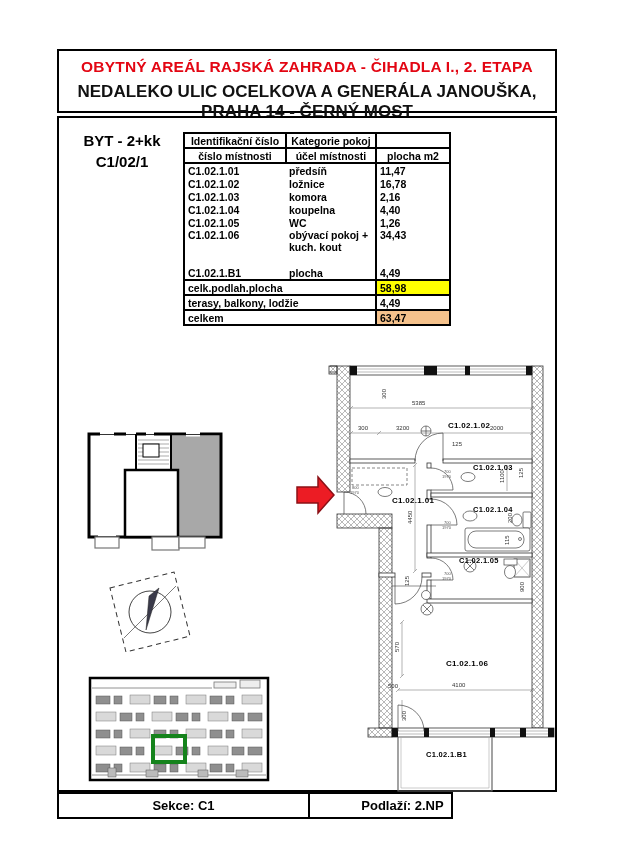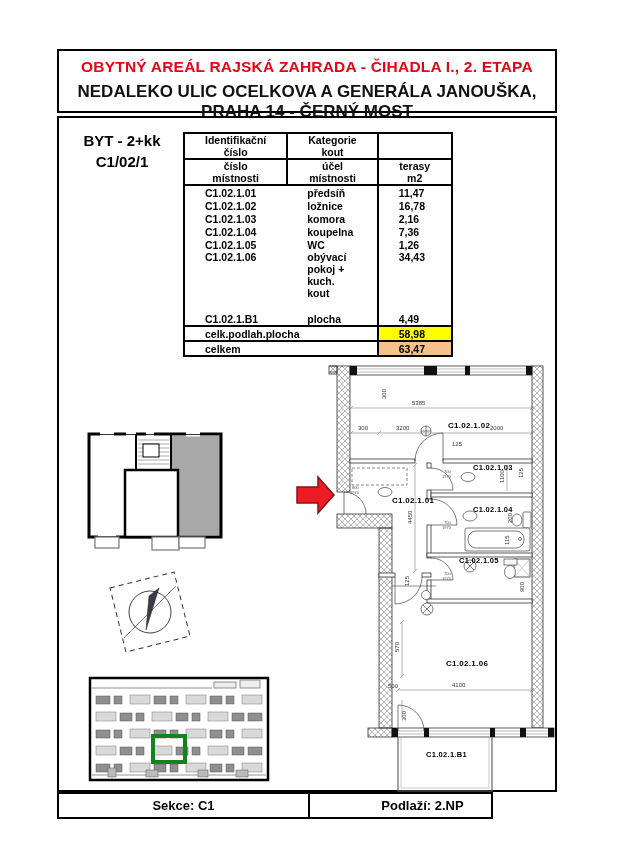--- a/index.html
+++ b/index.html
@@ -10,31 +10,31 @@
     --arrow-red:#ec1c24;
   }
   html,body{margin:0;padding:0;background:#fff;}
   .page{position:relative;width:638px;height:842px;background:#fff;overflow:hidden;
         font-family:"Liberation Sans",sans-serif;color:#000;}
   .box{position:absolute;border:2px solid #000;background:#fff;box-sizing:border-box;}
   #header-box{left:57px;top:49px;width:500px;height:64px;text-align:center;}
   #title1{margin-top:7px;font-size:15.5px;font-weight:bold;color:var(--accent-red);letter-spacing:.2px;}
   #title2{margin-top:6px;font-size:17px;font-weight:bold;color:#111;}
   #body-box{left:57px;top:116px;width:500px;height:676px;}
-  #footer-box{left:57px;top:792px;width:436px;height:27px;display:flex;align-items:stretch;gap:44px;}
+  #footer-box{left:57px;top:792px;width:396px;height:27px;display:flex;align-items:stretch;gap:44px;}
   .fcell{display:flex;align-items:center;justify-content:center;font-weight:bold;font-size:13px;}
   #footer-left{width:249px;border-right:2px solid #000;}
   #footer-right{flex:1;text-align:right;}
   #apt-label{position:absolute;left:62px;top:130px;width:120px;text-align:center;
              font-weight:bold;font-size:15px;line-height:21px;}
   
   #room-table{position:absolute;left:183px;top:132px;border-collapse:collapse;
               font-size:10.5px;font-weight:bold;table-layout:fixed;border:2px solid #000;}
   #room-table col.c1{width:102px}#room-table col.c2{width:90px}#room-table col.c3{width:74px}
-  #room-table td{padding:0 20px;height:13px;line-height:12px;overflow:hidden;}
+  #room-table td{padding:0 3px;height:13px;line-height:12px;overflow:hidden;}
   .hcell{border:2px solid #000;text-align:center;}
   .yellow{background:var(--hl-yellow);}
   .orange{background:var(--hl-orange);}
   .bl{border-left:2px solid #000;}
   .val{text-align:left;}
   tr.r06 td{height:26px;vertical-align:top;}
   tr.blank td{height:22px;}
   tr.sum td{border-top:2px solid #000;margin-top:36px;}
   svg text{font-family:"Liberation Sans",sans-serif;}
 </style>
@@ -57,47 +57,47 @@
 
   <table id="room-table">
     <colgroup>
         <col class="c1">
         <col class="c2">
         <col class="c3">
       </colgroup>
     <tbody>
         <tr style="height:14px">
       <td class="hcell">Identifikační číslo</td>
-      <td class="hcell">Kategorie kout</td>
+      <td class="hcell">Kategorie pokoj</td>
       <td class="hcell"></td>
     </tr>
     <tr style="height:14px">
       <td class="hcell">číslo místnosti</td>
       <td class="hcell">účel místnosti</td>
-      <td class="hcell">terasy m2</td>
+      <td class="hcell">plocha m2</td>
     </tr>
     <tr>
           <td>C1.02.1.01</td>
           <td>předsíň</td>
           <td class="bl val">11,47</td>
         </tr>
     <tr>
           <td>C1.02.1.02</td>
           <td>ložnice</td>
           <td class="bl val">16,78</td>
         </tr>
     <tr>
           <td>C1.02.1.03</td>
           <td>komora</td>
           <td class="bl val">2,16</td>
         </tr>
     <tr>
           <td>C1.02.1.04</td>
           <td>koupelna</td>
-          <td class="bl val">7,36</td>
+          <td class="bl val">4,40</td>
         </tr>
     <tr>
           <td>C1.02.1.05</td>
           <td>WC</td>
           <td class="bl val">1,26</td>
         </tr>
     <tr class="r06">
           <td>C1.02.1.06</td>
           <td>obývací pokoj + kuch. kout</td>
           <td class="bl val">34,43</td>
@@ -108,20 +108,24 @@
           <td class="bl"></td>
         </tr>
     <tr>
           <td>C1.02.1.B1</td>
           <td>plocha</td>
           <td class="bl val">4,49</td>
         </tr>
     <tr class="sum">
           <td colspan="2">celk.podlah.plocha</td>
           <td class="bl val yellow">58,98</td>
+        </tr>
+    <tr class="sum">
+          <td colspan="2">terasy, balkony, lodžie</td>
+          <td class="bl val">4,49</td>
         </tr>
     <tr class="sum">
           <td colspan="2">celkem</td>
           <td class="bl val orange">63,47</td>
         </tr>
   </tbody>
     </table>
 
   <div class="box" id="footer-box">
     <div class="fcell" id="footer-left">Sekce: C1</div>

